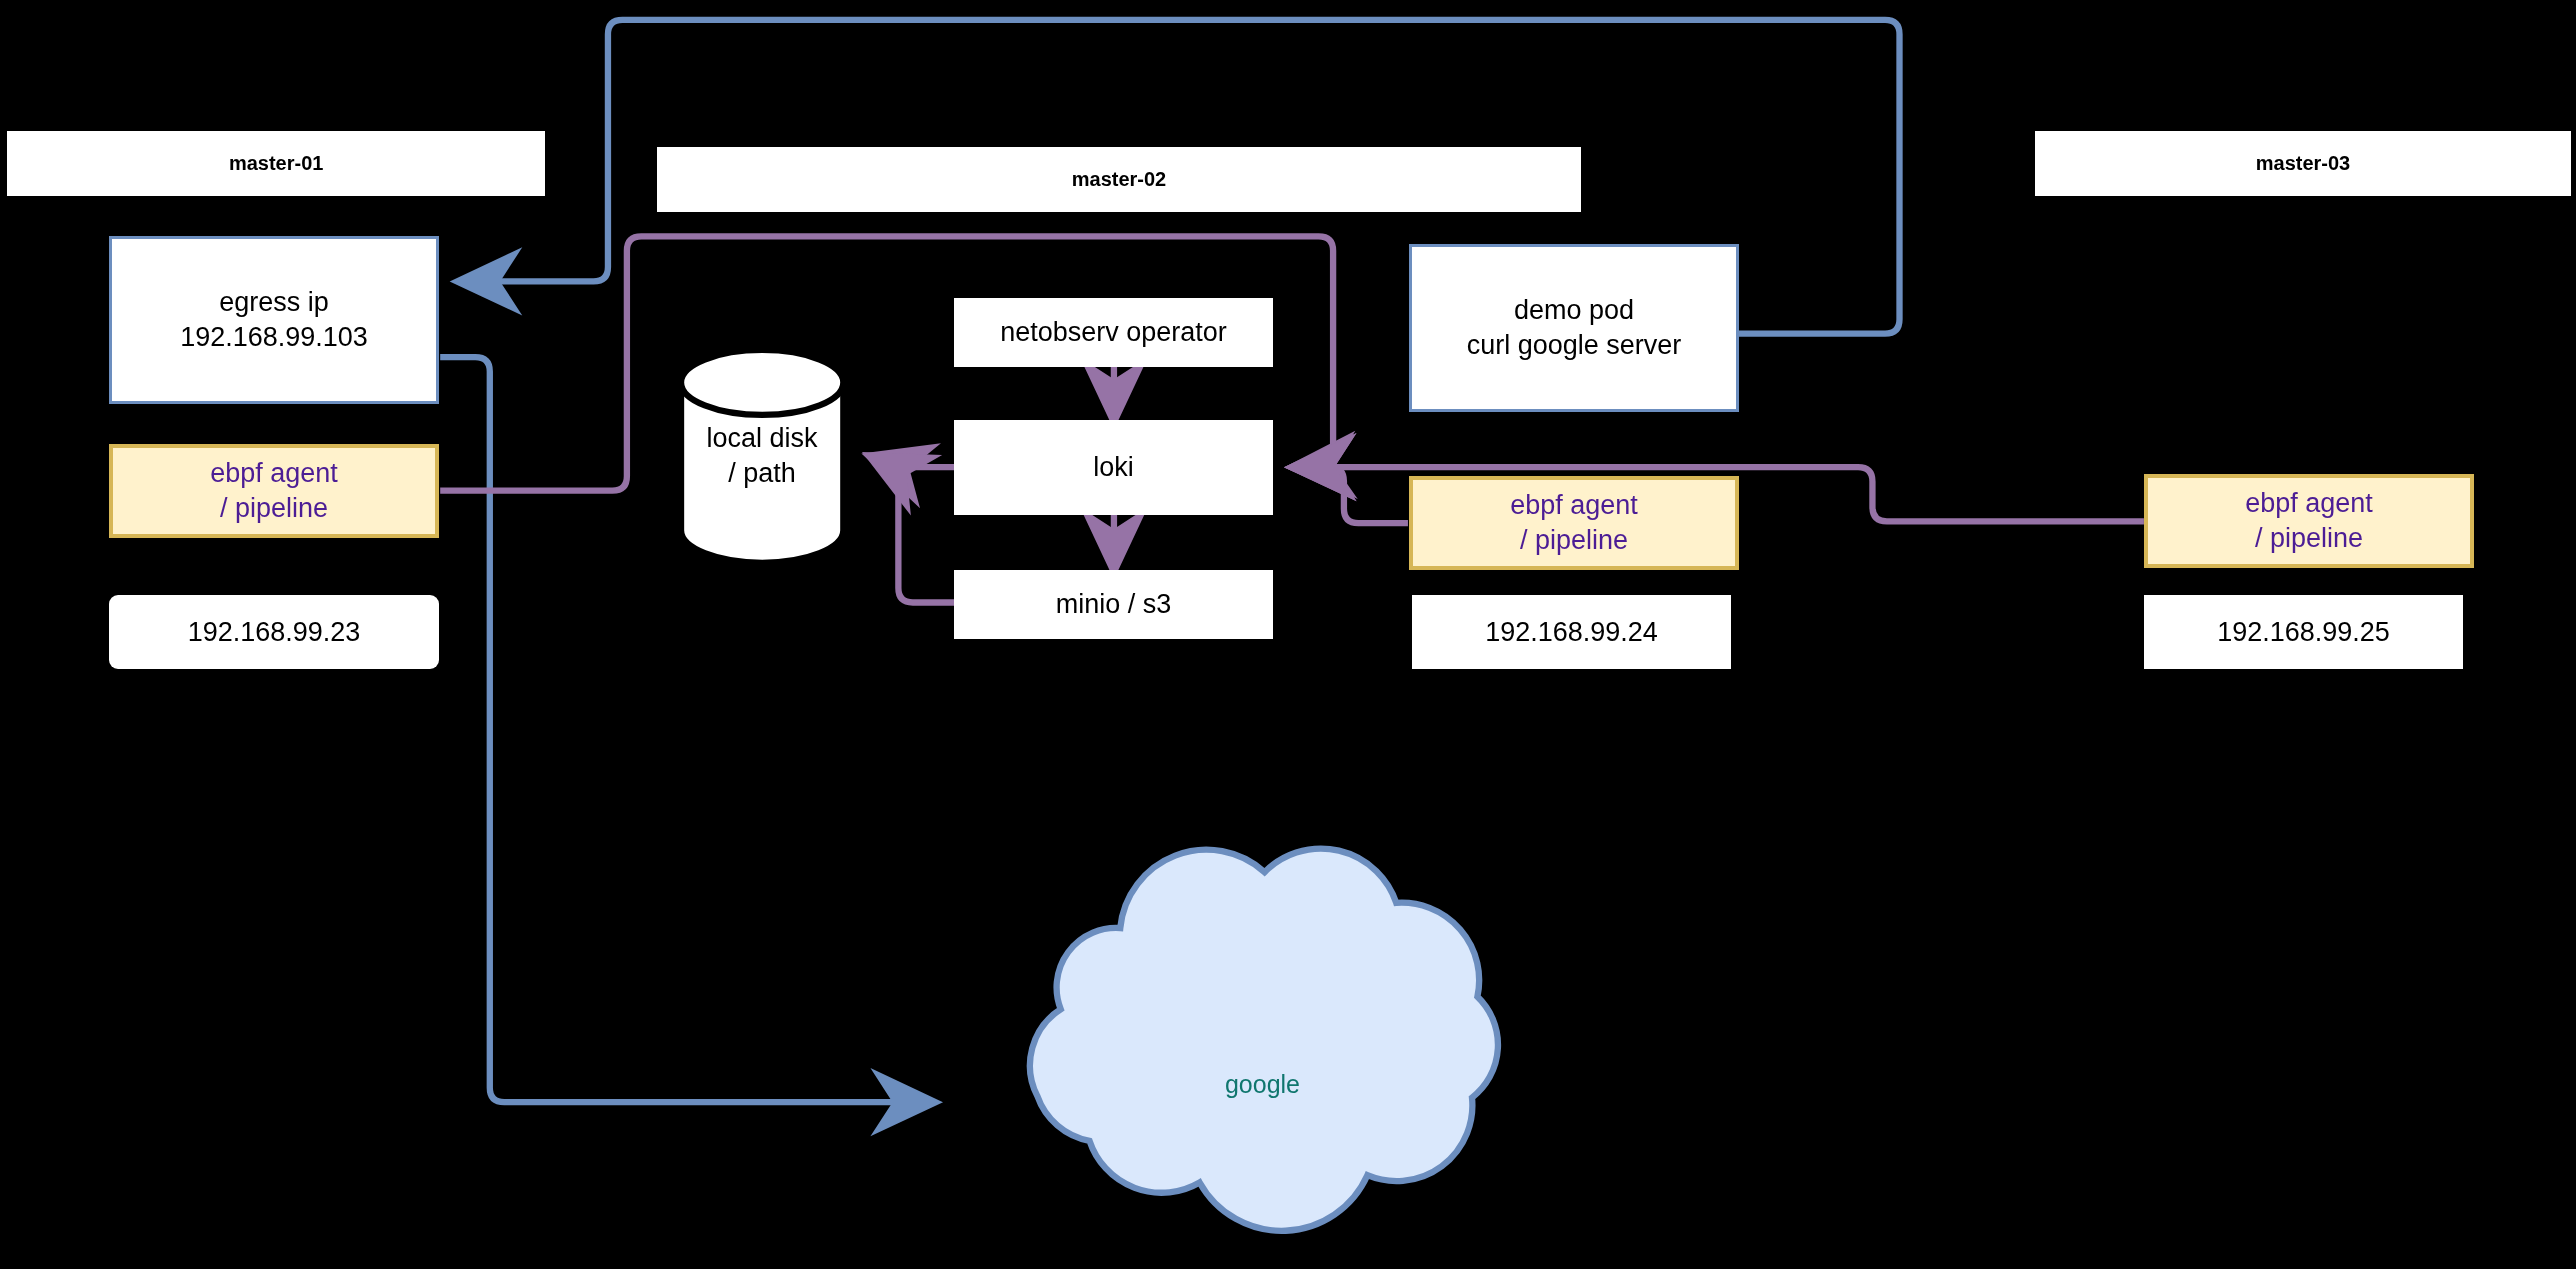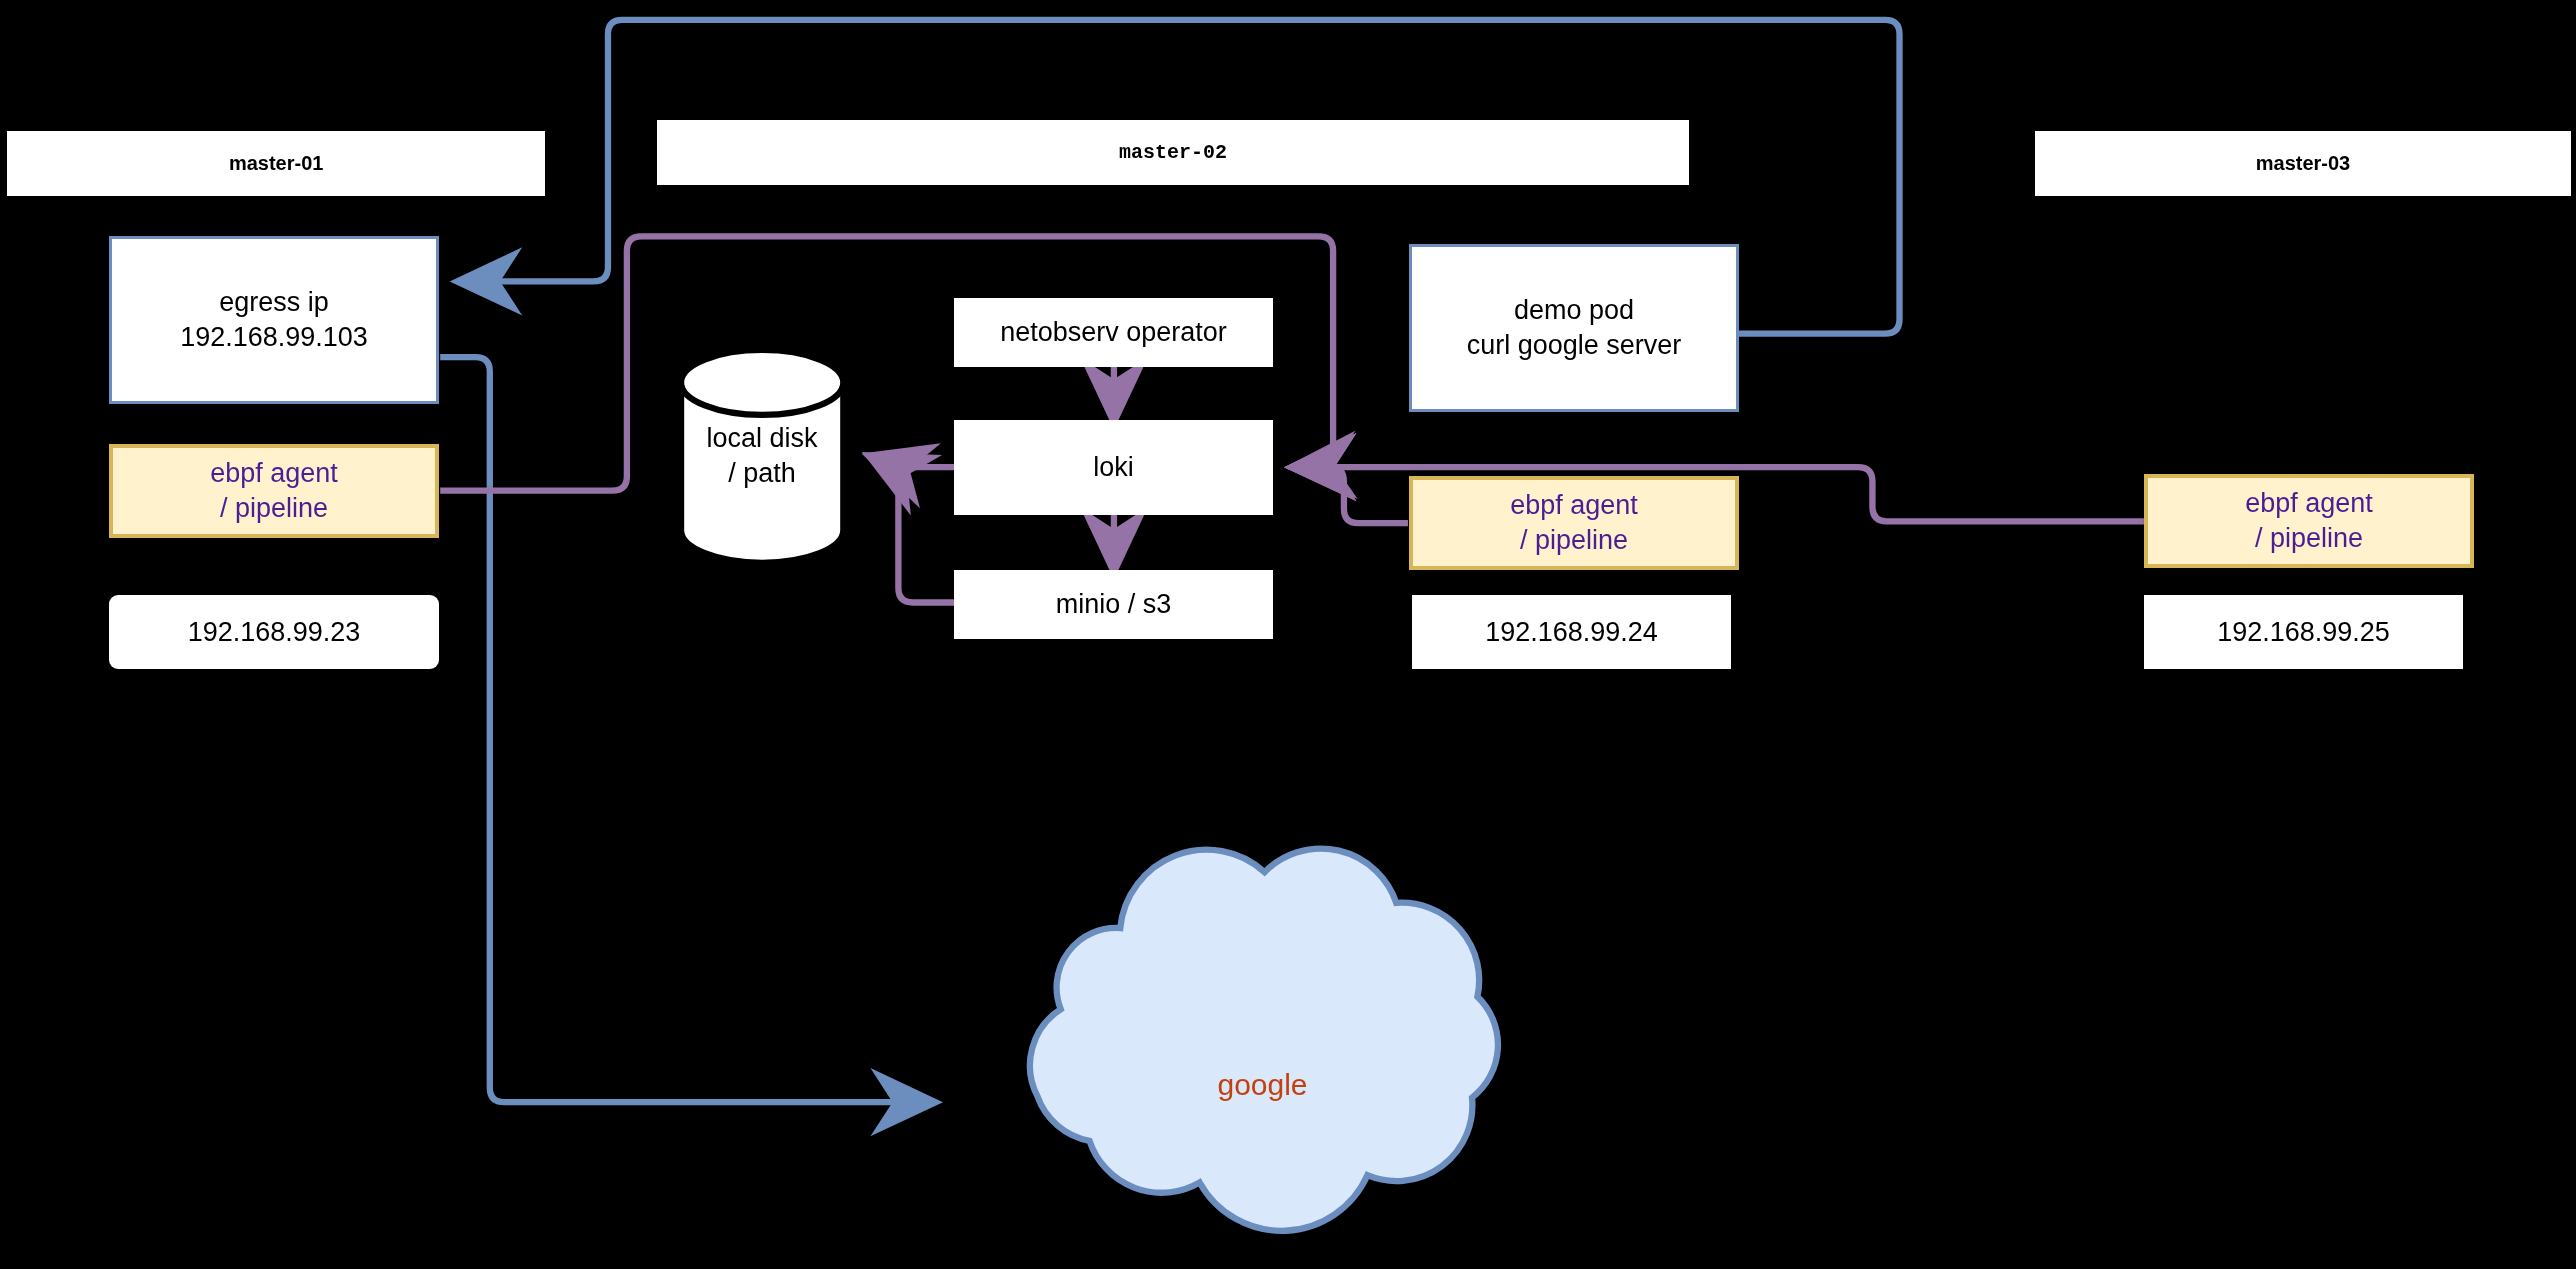--- a/index.html
+++ b/index.html
@@ -7,21 +7,21 @@
        font-family:"Liberation Sans","DejaVu Sans",sans-serif;}
   #stage{position:relative;width:2576px;height:1269px;background:#000;}
   svg#wires{position:absolute;left:0;top:0;width:2576px;height:1269px;}
   .node{position:absolute;box-sizing:border-box;display:flex;
         align-items:center;justify-content:center;text-align:center;
         line-height:1.28;white-space:pre-line;}
   .hdr{background:#ffffff;color:#000;font-weight:bold;font-size:20px;}
   .plain{background:#ffffff;color:#000;font-size:27px;}
   .blue{background:#ffffff;border:3.6px solid #6c8ebf;color:#000;font-size:27px;}
   .yellow{background:#fff2cc;border:4.5px solid #d6b656;color:#4c1d95;font-size:27px;}
-  .cloudlabel{position:absolute;color:#c2410c;font-size:30px;text-align:center;
+  .cloudlabel{position:absolute;color:#0f766e;font-size:25px;text-align:center;
               display:flex;align-items:center;justify-content:center;}
   .cyl-label{position:absolute;color:#000;font-size:27px;text-align:center;
              display:flex;align-items:center;justify-content:center;
              white-space:pre-line;line-height:1.28;}
 </style>
 </head>
 <body>
 
 <div id="stage">
 
@@ -73,21 +73,21 @@
     <path d="M1235,406 L1235,466" fill="none" stroke="#9673a6" stroke-width="7" marker-end="url(#ah-purple)"></path>
 
     <path d="M1235,571 L1235,632" fill="none" stroke="#9673a6" stroke-width="7" marker-end="url(#ah-purple)"></path>
 
     <path d="M1058,518 L1012,518 Q996,518 996,502 L996,516 L965,506" fill="none" stroke="#9673a6" stroke-width="7" marker-end="url(#ah-purple)"></path>
 
     <path d="M1058,668 L1012,668 Q996,668 996,652 L996,522 L965,506" fill="none" stroke="#9673a6" stroke-width="7" marker-end="url(#ah-purple)"></path>
   </svg>
 
   <div class="node hdr" style="left:7.2px;top:131px;width:538px;height:65px;">master-01</div>
-  <div class="node hdr" style="left:657px;top:120px;width:1032px;height:65px;font-family:Liberation Mono, monospace;">master-02</div>
+  <div class="node hdr" style="left:657px;top:147px;width:924px;height:65px;">master-02</div>
   <div class="node hdr" style="left:2035px;top:131px;width:536px;height:65px;">master-03</div>
 
   <div class="node blue" style="left:109px;top:236px;width:330px;height:168px;">egress ip
 192.168.99.103</div>
   <div class="node yellow" style="left:109px;top:444px;width:330px;height:94px;">ebpf agent
 / pipeline</div>
   <div class="node plain" style="left:109px;top:595px;width:330px;height:74px;border-radius:9px;">192.168.99.23</div>
 
   <div class="cyl-label" style="left:681px;top:397px;width:162px;height:117px;">local disk
 / path</div>

